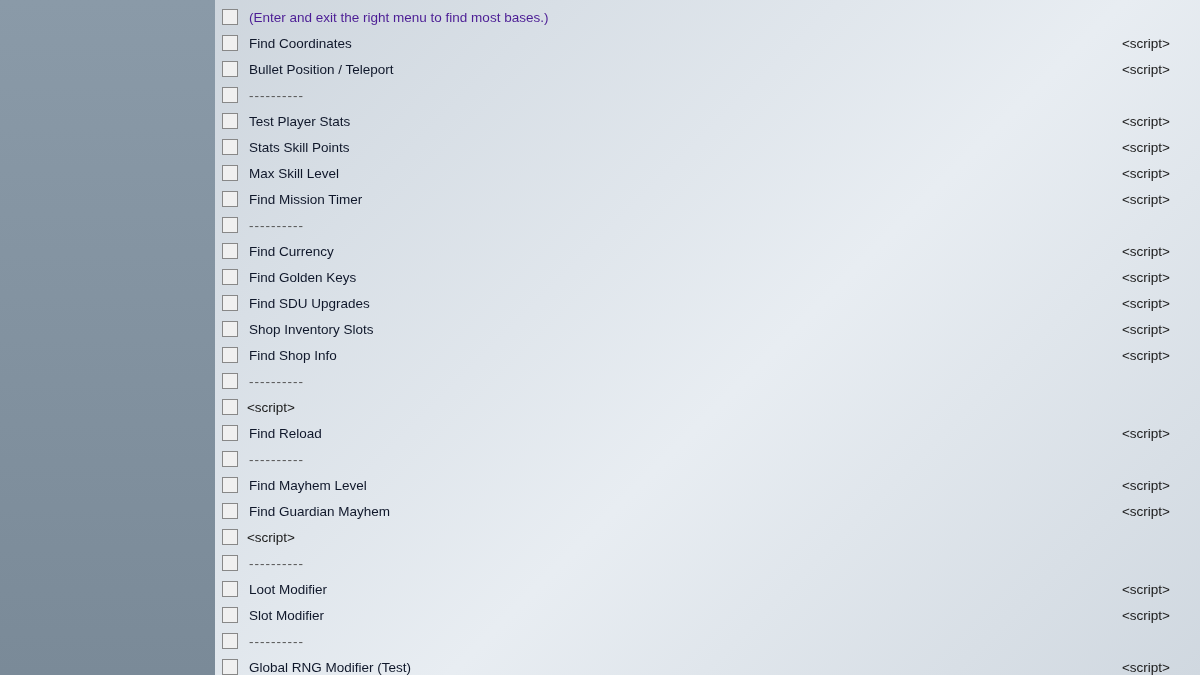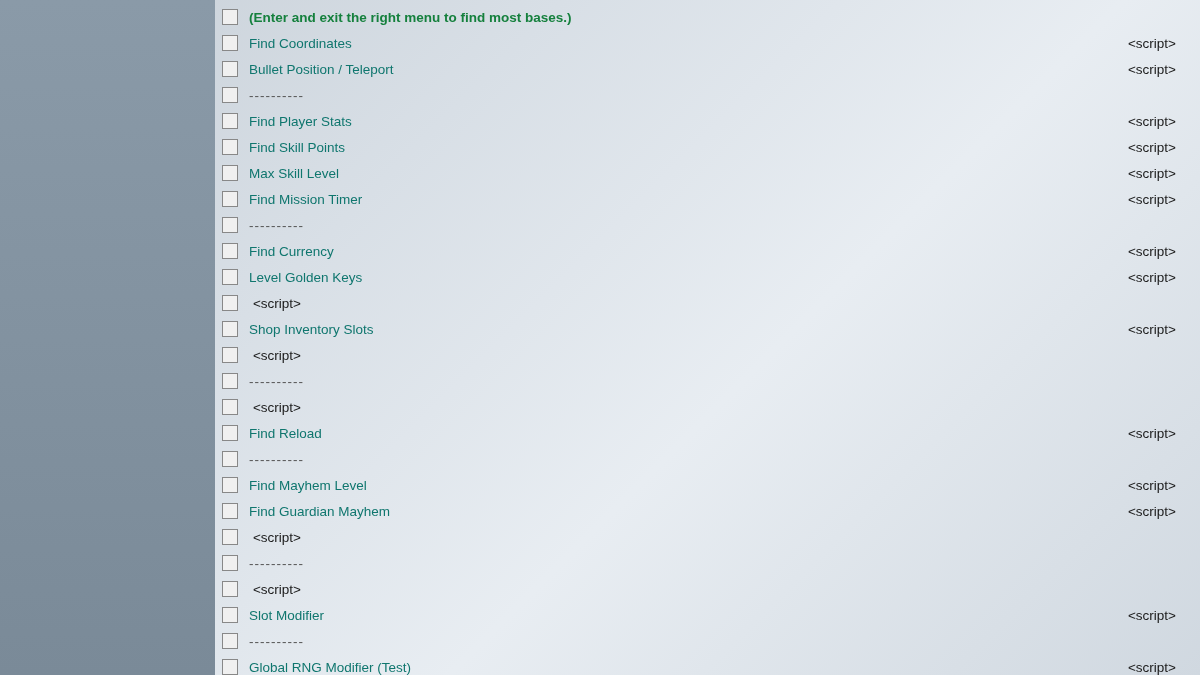--- a/index.html
+++ b/index.html
@@ -57,41 +57,40 @@
       height: 16px;
       border: 1.5px solid #888;
       background: #f0f0f0;
       cursor: pointer;
       flex-shrink: 0;
     }
 
     .row-label {
       flex: 1;
       padding-left: 8px;
-      color: #0f766e;
+      color: #0f172a;
       font-size: 13.5px;
     }
 
     .row-label.separator {
       color: #555;
       letter-spacing: 1px;
     }
 
     .row-label.note {
-      color: #15803d;
+      color: #4c1d95;
       font-style: normal;
-      font-weight: bold;
     }
 
     .script-tag {
       color: #1a1a1a;
       font-size: 13.5px;
       padding-right: 20px;
       min-width: 80px;
-      text-align: right;
+      text-align: center;
     }
   </style>
 </head>
 <body>
 
 <div class="sidebar"></div>
 
 <div class="main-content" id="main-content">
 <div class="row">
       <div class="checkbox-wrapper">
@@ -116,28 +115,28 @@
     <div class="row">
       <div class="checkbox-wrapper">
         <div class="checkbox"></div>
       </div>
       <span class="row-label separator">----------</span>
     </div>
     <div class="row">
       <div class="checkbox-wrapper">
         <div class="checkbox"></div>
       </div>
-      <span class="row-label">Find Player Stats</span>
-      <span class="script-tag">&lt;script&gt;</span>
-    </div>
-    <div class="row">
-      <div class="checkbox-wrapper">
-        <div class="checkbox"></div>
-      </div>
-      <span class="row-label">Find Skill Points</span>
+      <span class="row-label">Test Player Stats</span>
+      <span class="script-tag">&lt;script&gt;</span>
+    </div>
+    <div class="row">
+      <div class="checkbox-wrapper">
+        <div class="checkbox"></div>
+      </div>
+      <span class="row-label">Stats Skill Points</span>
       <span class="script-tag">&lt;script&gt;</span>
     </div>
     <div class="row">
       <div class="checkbox-wrapper">
         <div class="checkbox"></div>
       </div>
       <span class="row-label">Max Skill Level</span>
       <span class="script-tag">&lt;script&gt;</span>
     </div>
     <div class="row">
@@ -157,40 +156,42 @@
       <div class="checkbox-wrapper">
         <div class="checkbox"></div>
       </div>
       <span class="row-label">Find Currency</span>
       <span class="script-tag">&lt;script&gt;</span>
     </div>
     <div class="row">
       <div class="checkbox-wrapper">
         <div class="checkbox"></div>
       </div>
-      <span class="row-label">Level Golden Keys</span>
-      <span class="script-tag">&lt;script&gt;</span>
-    </div>
-    <div class="row">
-      <div class="checkbox-wrapper">
-        <div class="checkbox"></div>
-      </div>
+      <span class="row-label">Find Golden Keys</span>
+      <span class="script-tag">&lt;script&gt;</span>
+    </div>
+    <div class="row">
+      <div class="checkbox-wrapper">
+        <div class="checkbox"></div>
+      </div>
+      <span class="row-label">Find SDU Upgrades</span>
       <span class="script-tag">&lt;script&gt;</span>
     </div>
     <div class="row">
       <div class="checkbox-wrapper">
         <div class="checkbox"></div>
       </div>
       <span class="row-label">Shop Inventory Slots</span>
       <span class="script-tag">&lt;script&gt;</span>
     </div>
     <div class="row">
       <div class="checkbox-wrapper">
         <div class="checkbox"></div>
       </div>
+      <span class="row-label">Find Shop Info</span>
       <span class="script-tag">&lt;script&gt;</span>
     </div>
     <div class="row">
       <div class="checkbox-wrapper">
         <div class="checkbox"></div>
       </div>
       <span class="row-label separator">----------</span>
     </div>
     <div class="row">
       <div class="checkbox-wrapper">
@@ -234,20 +235,21 @@
     <div class="row">
       <div class="checkbox-wrapper">
         <div class="checkbox"></div>
       </div>
       <span class="row-label separator">----------</span>
     </div>
     <div class="row">
       <div class="checkbox-wrapper">
         <div class="checkbox"></div>
       </div>
+      <span class="row-label">Loot Modifier</span>
       <span class="script-tag">&lt;script&gt;</span>
     </div>
     <div class="row">
       <div class="checkbox-wrapper">
         <div class="checkbox"></div>
       </div>
       <span class="row-label">Slot Modifier</span>
       <span class="script-tag">&lt;script&gt;</span>
     </div>
     <div class="row">

